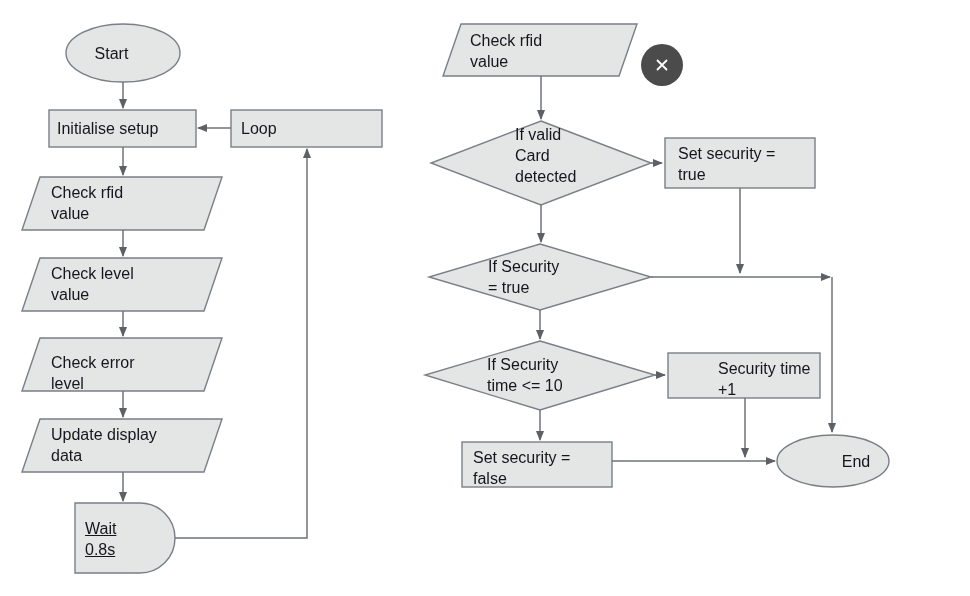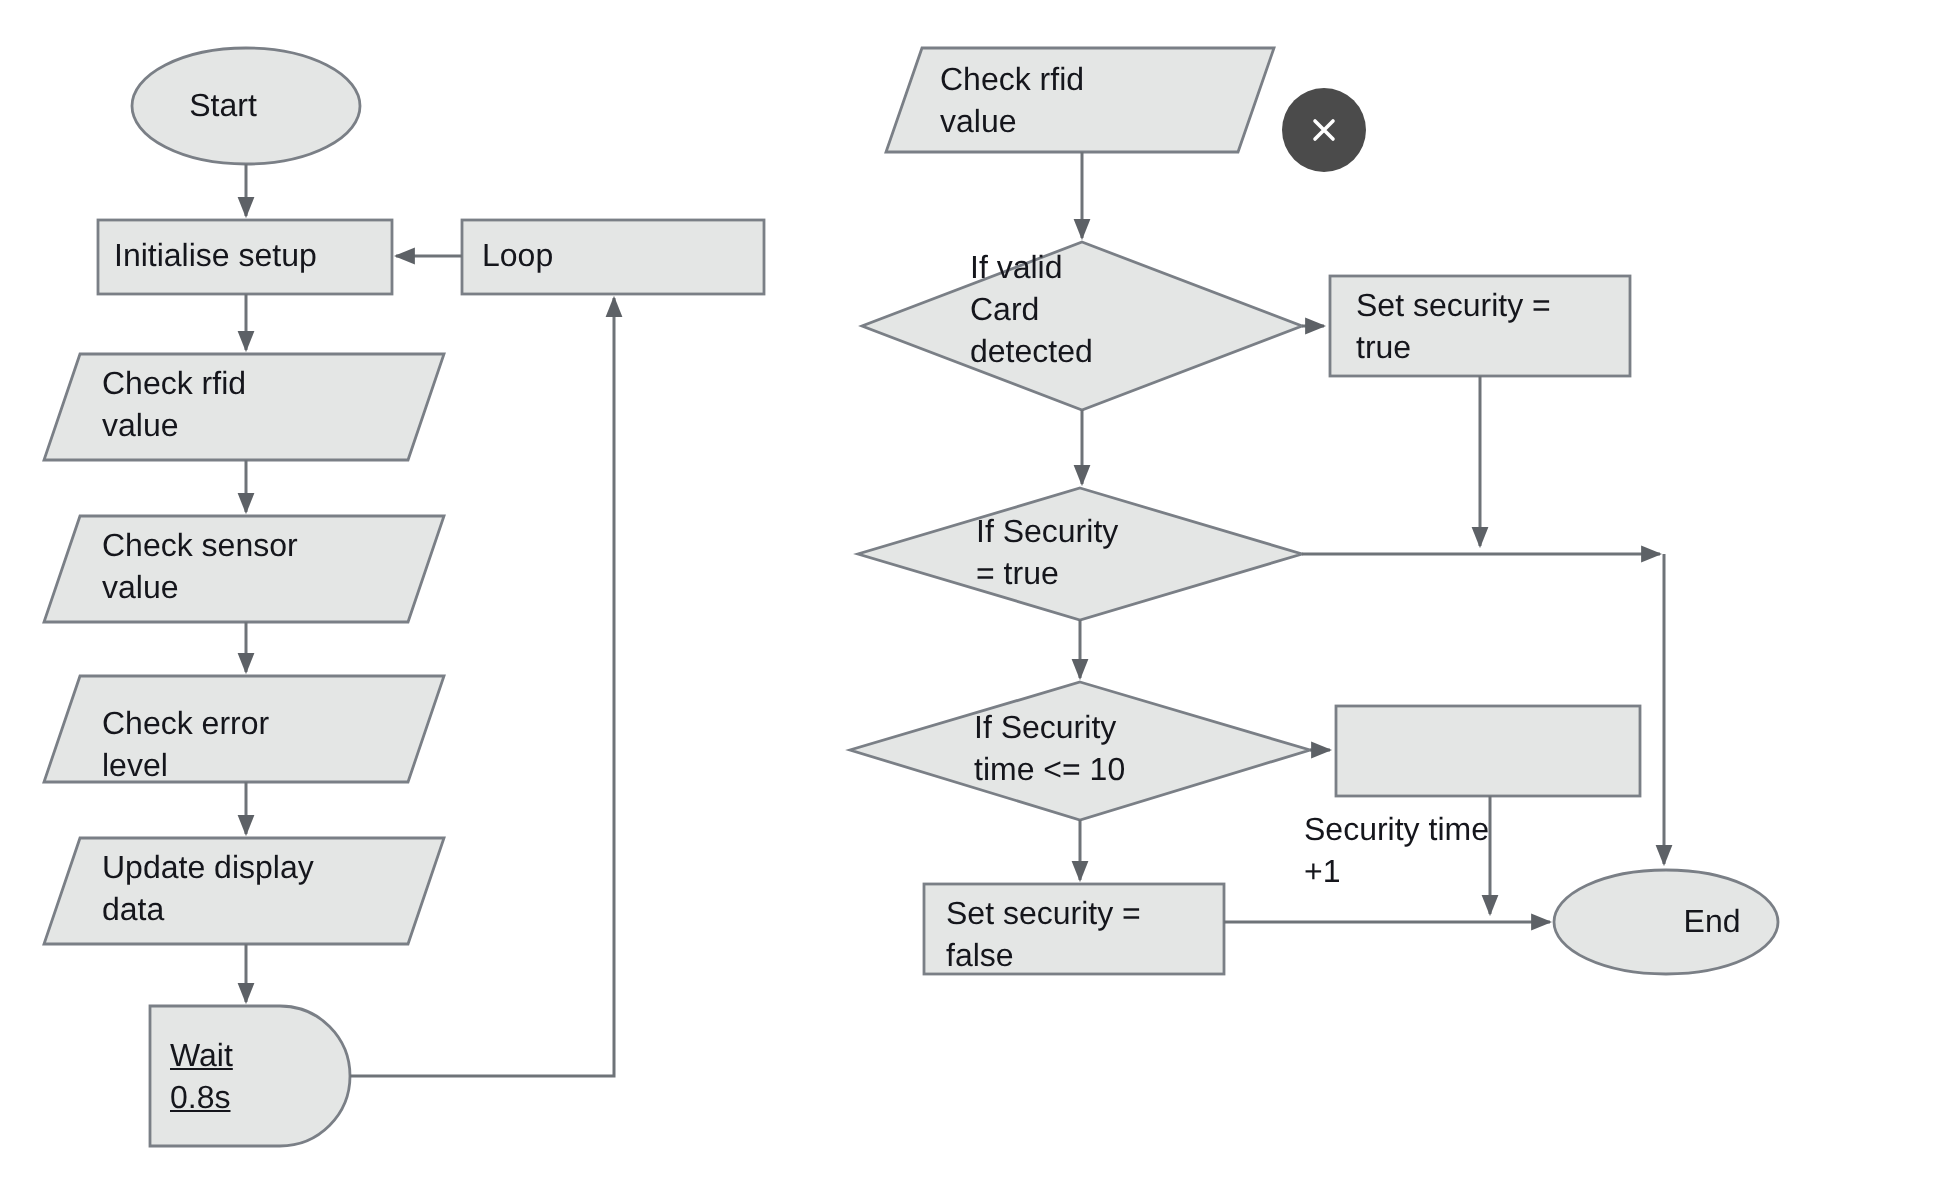--- a/index.html
+++ b/index.html
@@ -99,41 +99,41 @@
       <path d="M 832 277 L 832 432"></path>
     </g>
   </g>
 </svg>
 
 <div class="lbl" style="left:66px;top:43px;width:91px;text-align:center;">Start</div>
 <div class="lbl" style="left:57px;top:118px;">Initialise setup</div>
 <div class="lbl" style="left:241px;top:118px;">Loop</div>
 <div class="lbl" style="left:51px;top:182px;">Check rfid
 value</div>
-<div class="lbl" style="left:51px;top:263px;">Check sensor
+<div class="lbl" style="left:51px;top:263px;">Check level
 value</div>
 <div class="lbl" style="left:51px;top:352px;">Check error
 level</div>
 <div class="lbl" style="left:51px;top:424px;">Update display
 data</div>
 <div class="lbl" style="left:85px;top:518px;text-decoration:underline;">Wait
 0.8s</div>
 
 <div class="lbl" style="left:470px;top:30px;">Check rfid
 value</div>
-<div class="lbl" style="left:485px;top:124px;">If valid
+<div class="lbl" style="left:515px;top:124px;">If valid
 Card
 detected</div>
 <div class="lbl" style="left:678px;top:143px;">Set security =
 true</div>
 <div class="lbl" style="left:488px;top:256px;">If Security
 = true</div>
 <div class="lbl" style="left:487px;top:354px;">If Security
 time &lt;= 10</div>
-<div class="lbl" style="left:652px;top:358px;margin-top:47px;">Security time
+<div class="lbl" style="left:718px;top:358px;">Security time
 +1</div>
 <div class="lbl" style="left:473px;top:447px;">Set security =
 false</div>
 <div class="lbl" style="left:777px;top:451px;width:112px;text-align:center;margin-left:23px;">End</div>
 
 <div class="close-btn">
   <svg width="16" height="16" viewBox="0 0 16 16">
     <path d="M 3.5 3.5 L 12.5 12.5 M 12.5 3.5 L 3.5 12.5" stroke="#ffffff" stroke-width="1.8" stroke-linecap="round" fill="none"></path>
   </svg>
 </div>

